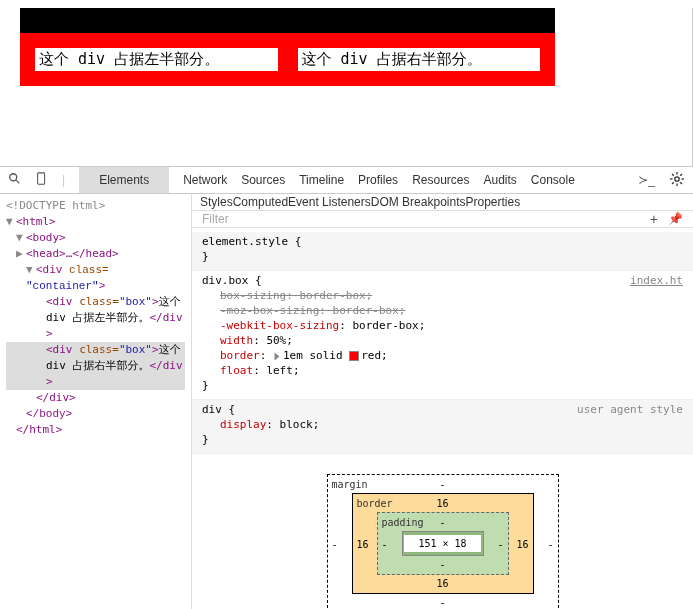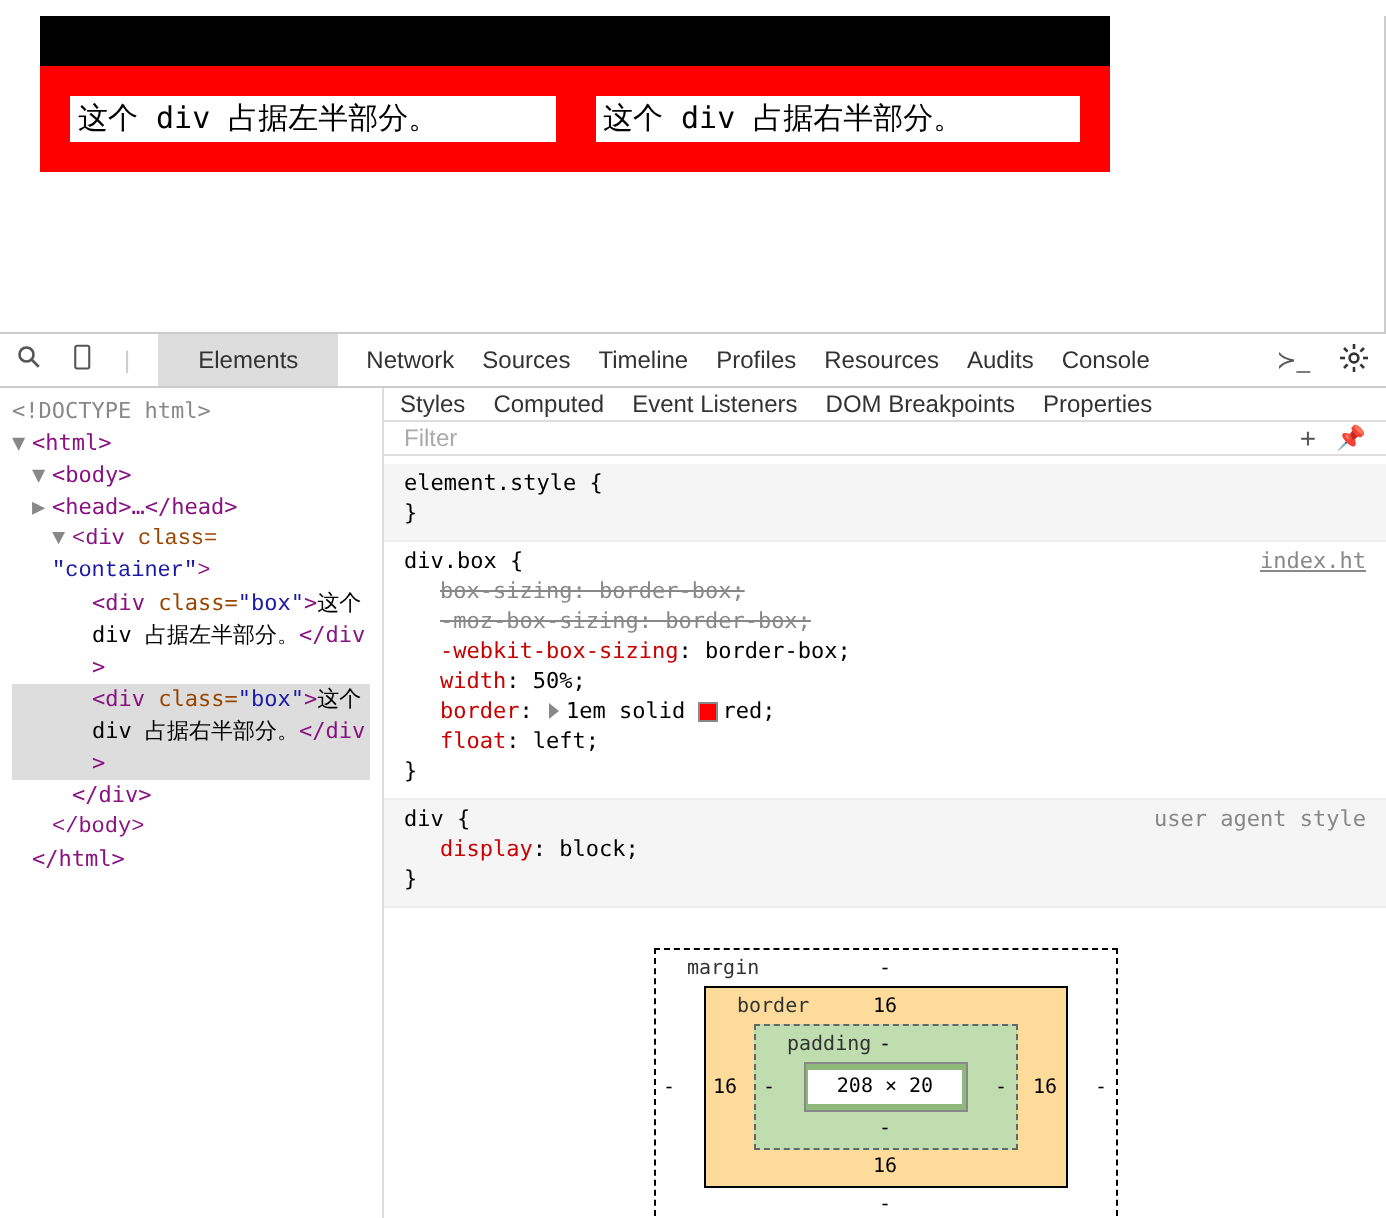--- a/index.html
+++ b/index.html
@@ -28,21 +28,21 @@
 .dom-panel .arrow { color: #888; display: inline-block; width: 10px; }
 .dom-panel .line { white-space: nowrap; }
 .dom-panel .i1 { padding-left: 10px; }
 .dom-panel .i2 { padding-left: 20px; font-family: Liberation Mono, monospace; }
 .dom-panel .i3 { padding-left: 30px; }
 .dom-panel .i4 { padding-left: 40px; }
 .dom-panel .selected { background: #ddd; }
 .dom-panel .wrap { white-space: normal; word-break: break-all; }
 
 .styles-panel { flex: 1; display: flex; flex-direction: column; }
-.styles-tabs { height: 28px; border-bottom: 1px solid #ddd; display: flex; align-items: center; padding: 0 8px; gap: 14px; font-size: 12px; color: #333; }
+.styles-tabs { height: 28px; border-bottom: 1px solid #ddd; display: flex; align-items: center; padding: 0 8px; gap: 0; font-size: 12px; color: #333; }
 .styles-tabs .active { font-weight: normal; }
 .styles-filter { height: 26px; border-bottom: 1px solid #ddd; display: flex; align-items: center; padding: 0 10px; color: #aaa; font-size: 12px; }
 .styles-filter .spacer { flex: 1; }
 .styles-filter .plus { color: #555; margin-right: 10px; font-size: 14px; }
 .styles-filter .pin { color: #555; }
 
 .styles-content { font-family: Consolas, monospace; font-size: 11px; line-height: 15px; padding: 4px 0; }
 .rule { padding: 2px 10px 6px 10px; border-bottom: 1px solid #eee; position: relative; }
 .rule.gray { background: #f5f5f5; }
 .rule .selector { color: #000; }
@@ -53,21 +53,21 @@
 .rule .source { position: absolute; right: 10px; top: 2px; color: #888; text-decoration: underline; }
 .color-swatch { display: inline-block; width: 10px; height: 10px; background: red; border: 1px solid #888; vertical-align: middle; margin-right: 2px; }
 .tri { display: inline-block; width: 0; height: 0; border-left: 4px solid transparent; border-right: 4px solid transparent; border-top: 5px solid #888; vertical-align: middle; margin-right: 2px; transform: rotate(-90deg); }
 
 .box-model { margin: 20px auto 0 auto; width: 232px; font-family: Consolas, monospace; font-size: 10px; position: relative; }
 .bm-margin { border: 1px dashed #000; padding: 18px 24px; position: relative; background: #fff; }
 .bm-border { border: 1px solid #000; padding: 18px 24px; position: relative; background: #fddb9b; }
 .bm-padding { border: 1px dashed #666; padding: 18px 24px; position: relative; background: #c0ddb0; }
 .bm-content { border: 1px solid #888; background: #a0c688; text-align: center; padding: 3px 0; background:#8fb97a; }
 .bm-content-inner { background:#fff; display:inline-block; padding:1px 14px; }
-.bm-label { position: absolute; top: 2px; left: 16px; color: #333; }
+.bm-label { position: absolute; top: 2px; left: 4px; color: #333; }
 .bm-val-t { position: absolute; top: 2px; left: 50%; transform: translateX(-50%); }
 .bm-val-b { position: absolute; bottom: 2px; left: 50%; transform: translateX(-50%); }
 .bm-val-l { position: absolute; left: 4px; top: 50%; transform: translateY(-50%); }
 .bm-val-r { position: absolute; right: 4px; top: 50%; transform: translateY(-50%); }
 </style>
 </head>
 <body>
 
 <div class="page-area">
   <div class="black-bar"></div>
@@ -184,21 +184,21 @@
             <span class="bm-val-t">16</span>
             <span class="bm-val-b">16</span>
             <span class="bm-val-l">16</span>
             <span class="bm-val-r">16</span>
             <div class="bm-padding">
               <span class="bm-label">padding</span>
               <span class="bm-val-t">-</span>
               <span class="bm-val-b">-</span>
               <span class="bm-val-l">-</span>
               <span class="bm-val-r">-</span>
-              <div class="bm-content"><span class="bm-content-inner">208 × 20</span></div>
+              <div class="bm-content"><span class="bm-content-inner">151 × 18</span></div>
             </div>
           </div>
         </div>
       </div>
 
     </div>
   </div>
 
 </div>
 

